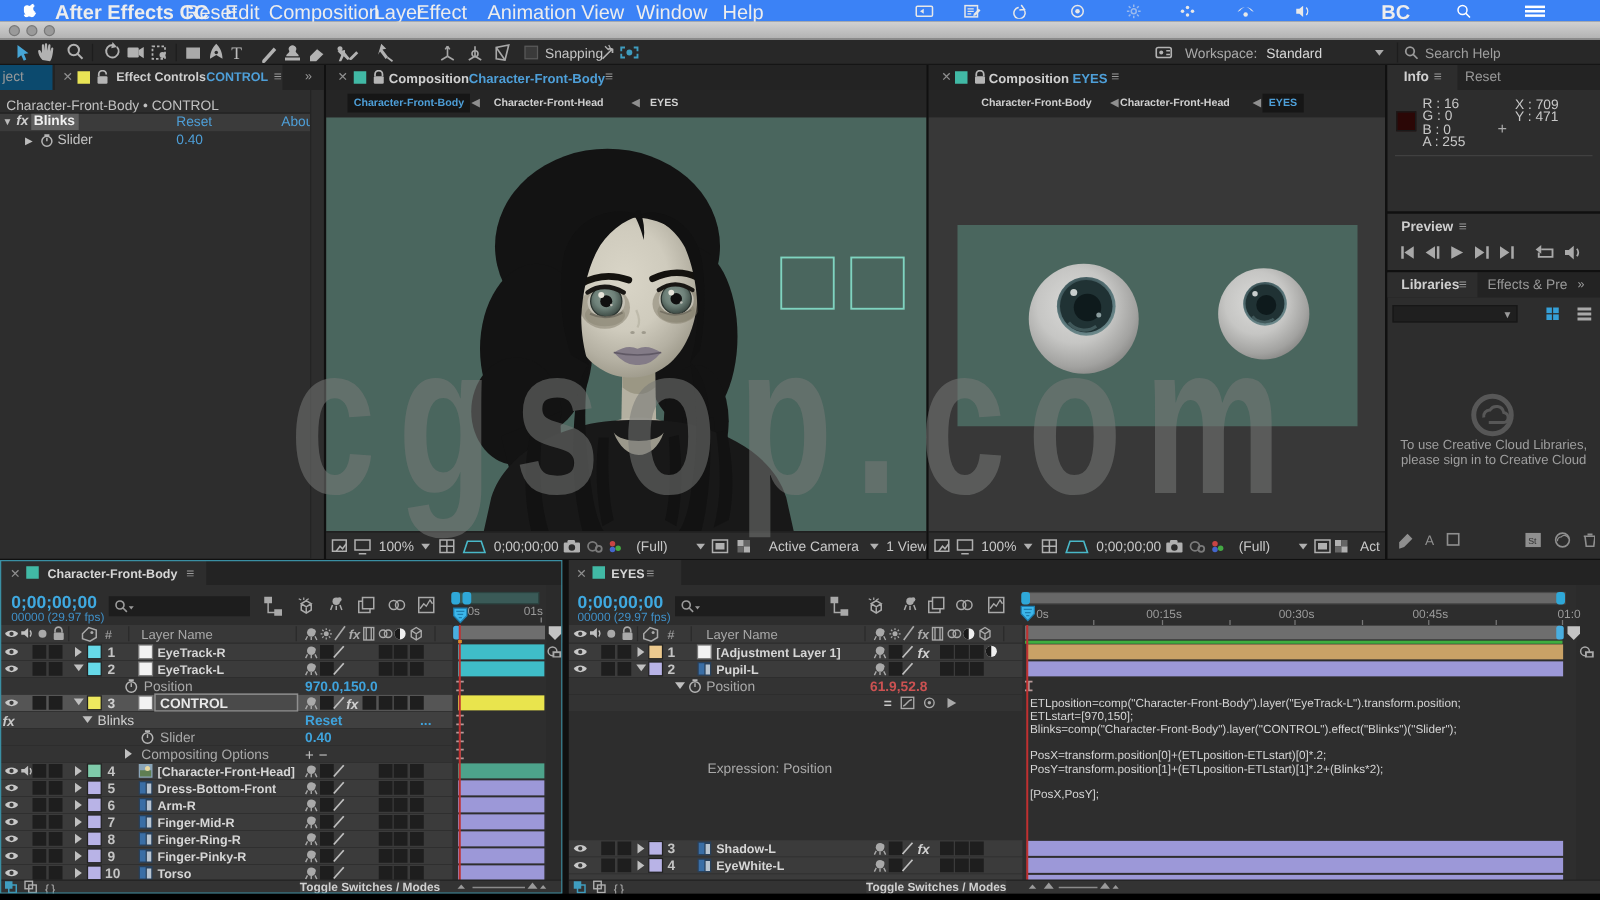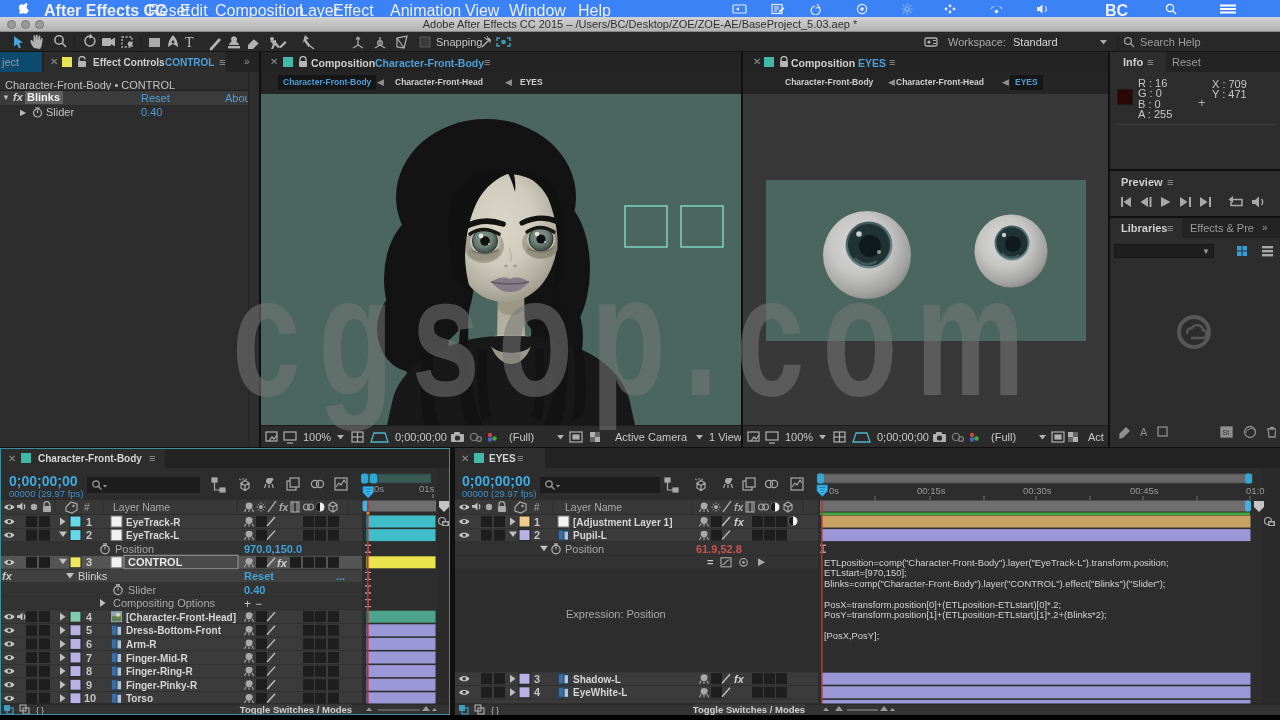--- a/index.html
+++ b/index.html
@@ -82,21 +82,20 @@
         </g>
     </g>
   </svg>
   <span style="left:1105px;font-weight:bold;">BC</span>
 </div>
 
 <div id="titlebar">
   <div class="tl-dot" style="left:7px;"></div>
   <div class="tl-dot" style="left:21px;"></div>
   <div class="tl-dot" style="left:35px;"></div>
-  <div class="tt">Adobe After Effects CC 2015 – /Users/BC/Desktop/ZOE/ZOE-AE/BaseProject_5.03.aep *</div>
 </div>
 
 <div id="toolbar">
 <svg width="1280" height="20" style="position:absolute;left:0;top:0;">
 
   <path d="M14 4 L14 14.5 L17 12.2 L19 16.5 L21 15.5 L19.2 11.2 L22.8 10.6 Z" fill="#46a5d6"></path>
 
   <g fill="#b2b2b2">
         <path d="M34 16 c-2-2-3.5-5-3.5-7 0-1 1.5-1.5 2.2 0 l.8 1.6 0-6.2 c0-1.4 1.8-1.4 1.8 0 l.2 4 .4-4.8 c.1-1.3 1.8-1.2 1.8 0 l.2 4.9 .7-4.2 c.2-1.2 1.9-1 1.8 .2 l-.3 4.6 .8-2.4 c.4-1.1 2-.8 1.7 .5 C42 14 41 16 40 17 Z"></path>
       </g>
@@ -557,20 +556,21 @@
     <g fill="#a9a9a9">
         <rect x="25" y="2" width="11" height="2.4"></rect>
         <rect x="25" y="6" width="11" height="2.4"></rect>
         <rect x="25" y="10" width="11" height="2.4"></rect>
       </g>
   </svg>
   <svg class="abs" style="left:64px;top:94px;" width="40" height="40">
     <circle cx="20" cy="20" r="15" fill="none" stroke="#575757" stroke-width="4"></circle>
     <path d="M13 22 a5 5 0 0 1 5-6 a6 6 0 0 1 11 2 a4 4 0 0 1 -1 8 h-11" fill="none" stroke="#575757" stroke-width="2.4"></path>
   </svg>
+  <div class="abs" style="left:0;top:132px;width:170px;text-align:center;font-size:10.5px;color:#9f9f9f;line-height:12px;">To use Creative Cloud Libraries,<br>please sign in to Creative Cloud</div>
   <svg class="abs" style="left:8px;top:206px;" width="158" height="16">
     <g fill="none" stroke="#8f8f8f" stroke-width="1.3">
       <path d="M2 10 l6-6 3 3 -6 6 -3 1 z" fill="#8f8f8f"></path>
       <text x="22" y="12" font-size="11" fill="#8f8f8f" stroke="none">A</text>
       <rect x="40" y="3" width="9" height="9"></rect>
       <rect x="103" y="3" width="11" height="10" fill="#8f8f8f"></rect>
         <text x="104.5" y="11" font-size="7" fill="#2d2d2d" stroke="none">St</text>
       <circle cx="132" cy="8" r="5.5"></circle>
         <path d="M128 9 a3 3 0 0 1 3-3.5 a3.5 3.5 0 0 1 6 1.5" stroke-width="1"></path>
       <path d="M150 5 h8 l-1 8 h-6 z M149 5 h10 M152 3.5 h4"></path>

